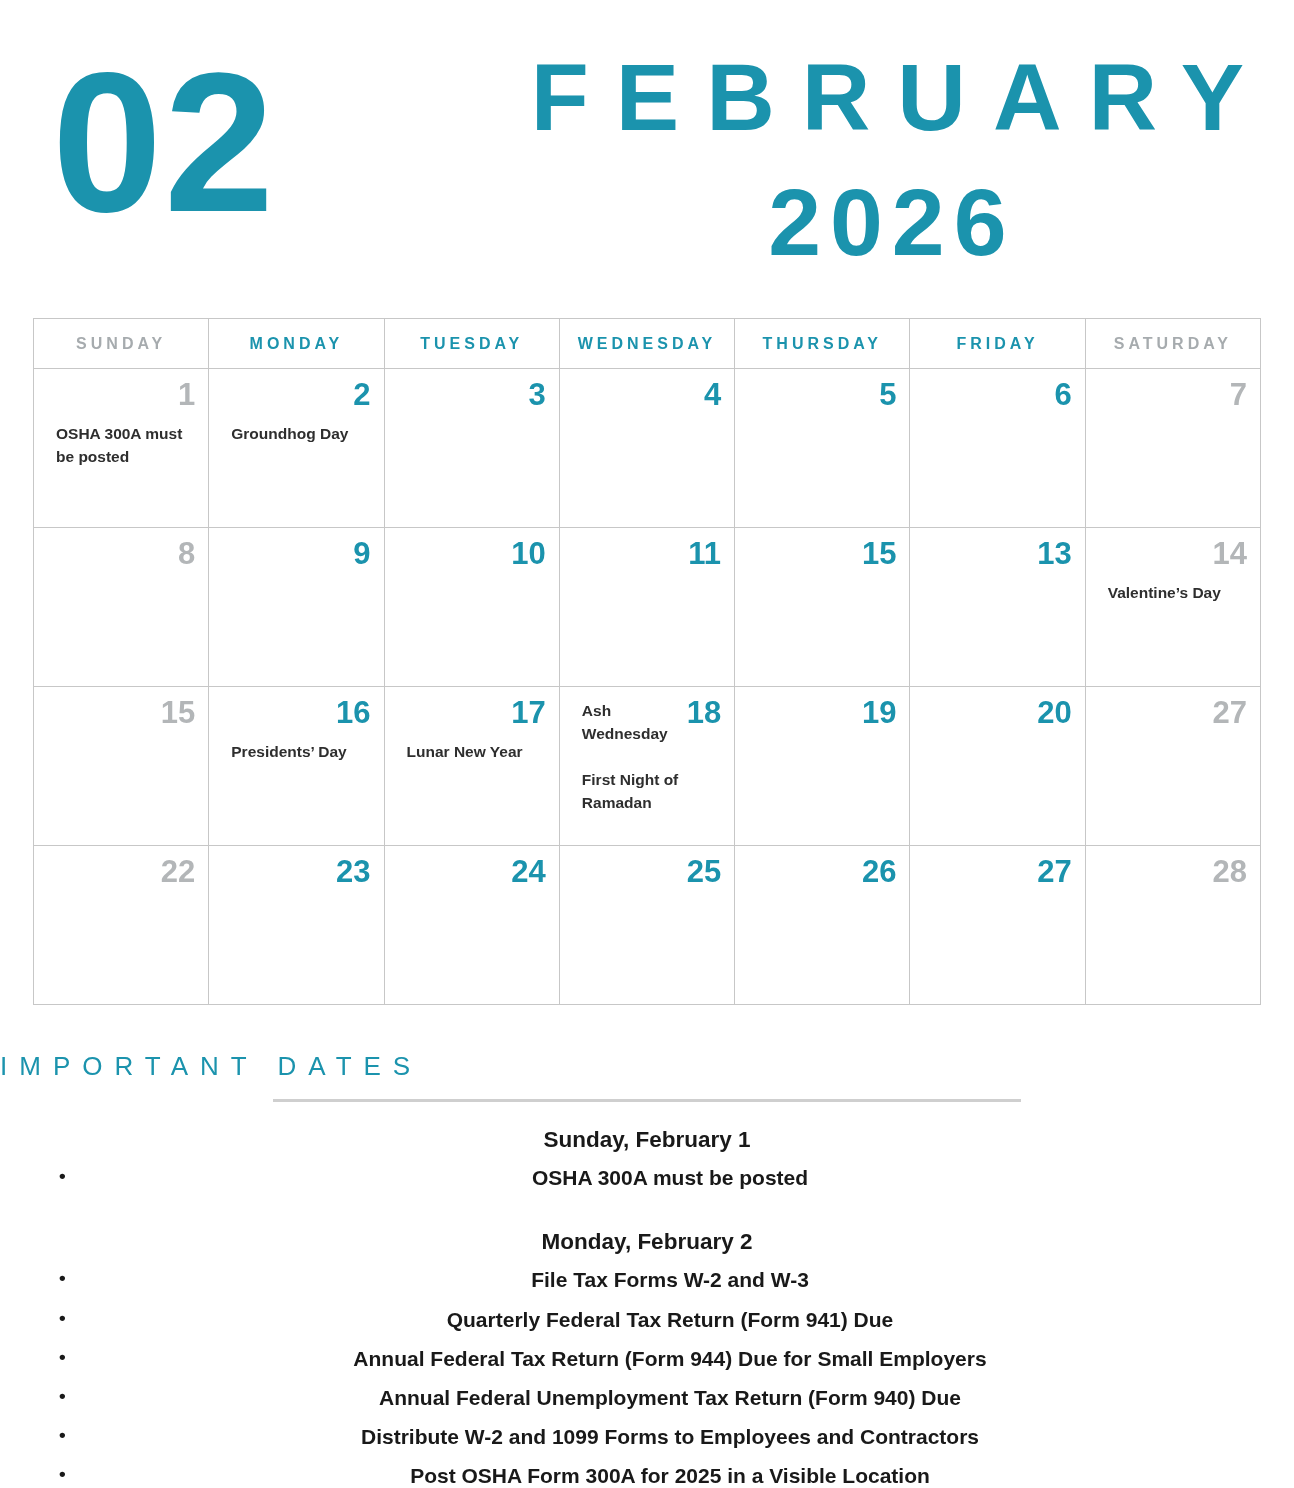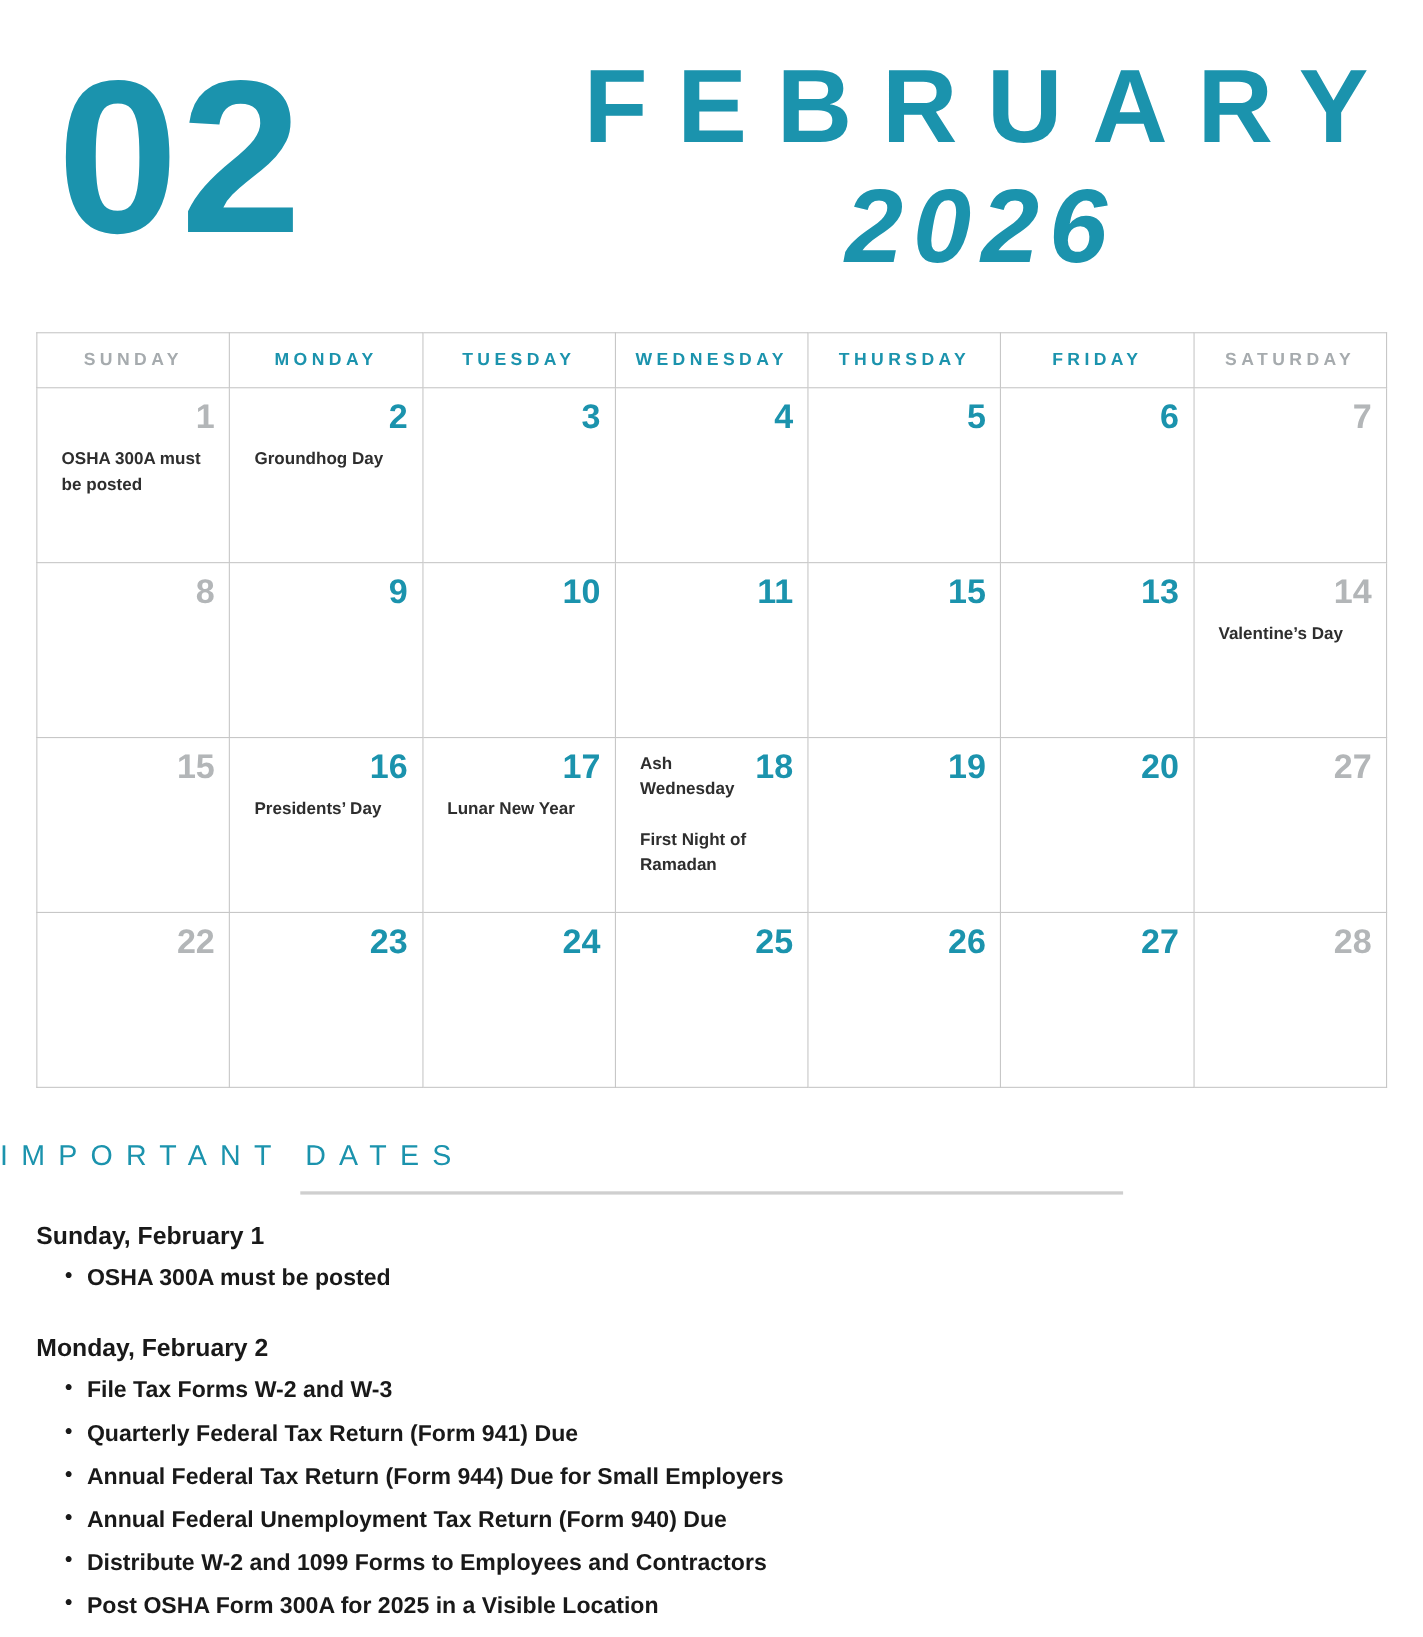--- a/index.html
+++ b/index.html
@@ -14,21 +14,21 @@
   *{box-sizing:border-box;}
   html,body{margin:0;padding:0;background:#fff;}
   body{font-family:"Liberation Sans","DejaVu Sans",sans-serif;}
   .page{width:1294px;height:1488px;background:#fff;overflow:hidden;position:relative;}
 
   
   .header{display:flex;justify-content:space-between;align-items:flex-start;padding:28px 50px 0 52px;}
   .month-num{font-size:198px;font-weight:bold;color:var(--accent);line-height:1;margin-top:16px;letter-spacing:2px;}
   .month-wrap{text-align:center;margin-top:22px;}
   .month-name{font-size:95px;font-weight:bold;color:var(--accent);letter-spacing:27px;margin-right:-27px;line-height:1;}
-  .year{font-size:95px;font-weight:bold;color:var(--accent);letter-spacing:9px;margin-right:-9px;line-height:1;margin-top:14px;font-style:italic;}
+  .year{font-size:95px;font-weight:bold;color:var(--accent);letter-spacing:9px;margin-right:-9px;line-height:1;margin-top:30px;}
 
   
   .cal{border-collapse:collapse;margin:48px auto 0;width:1228px;table-layout:fixed;}
   .cal th,.cal td{border:1px solid var(--border);}
   .dow{height:50px;font-size:16px;font-weight:bold;letter-spacing:4px;text-align:center;vertical-align:middle;}
   .dow.accent{color:var(--accent);}
   .dow.muted{color:var(--dow-muted);}
   .cell{height:159px;vertical-align:top;padding:0;background:#fff;}
   .cell-head{display:flex;justify-content:space-between;align-items:flex-start;}
   .daynum{font-size:31px;font-weight:bold;line-height:1;padding:10px 13px 0 0;flex:none;}
@@ -37,21 +37,21 @@
   .event{font-size:15.5px;font-weight:bold;color:var(--event-text);line-height:1.5;padding:0 8px 0 22px;margin-top:12px;}
   .event.inline{flex:1;margin-top:12px;padding-right:2px;}
   .event.inline:empty{margin-top:0;}
   .has-inline .cell-head + .event{margin-top:22px;}
 
   
   .important{margin-top:46px;}
   .imp-title{text-align:left;color:var(--accent);font-size:26px;font-weight:normal;letter-spacing:12px;margin:0;line-height:1.2;}
   .divider{width:748px;height:3px;background:var(--divider);margin:17px auto 0;}
   .groups{margin:24px 33px 0;}
-  .group{margin-bottom:38px;}
+  .group{margin-bottom:38px;text-align:center;}
   .group-heading{font-size:22.5px;font-weight:bold;color:var(--list-text);margin:0 0 12px;line-height:1.2;}
   .group-items{list-style:none;margin:0;padding:0;}
   .group-items li{font-size:21px;font-weight:bold;color:var(--list-text);padding-left:46px;position:relative;margin-bottom:14px;line-height:1.2;}
   .group-items li::before{content:"\2022";position:absolute;left:26px;top:0;font-size:19px;color:var(--list-text);}
 </style>
 </head>
 <body>
 
 <div class="page">
 

